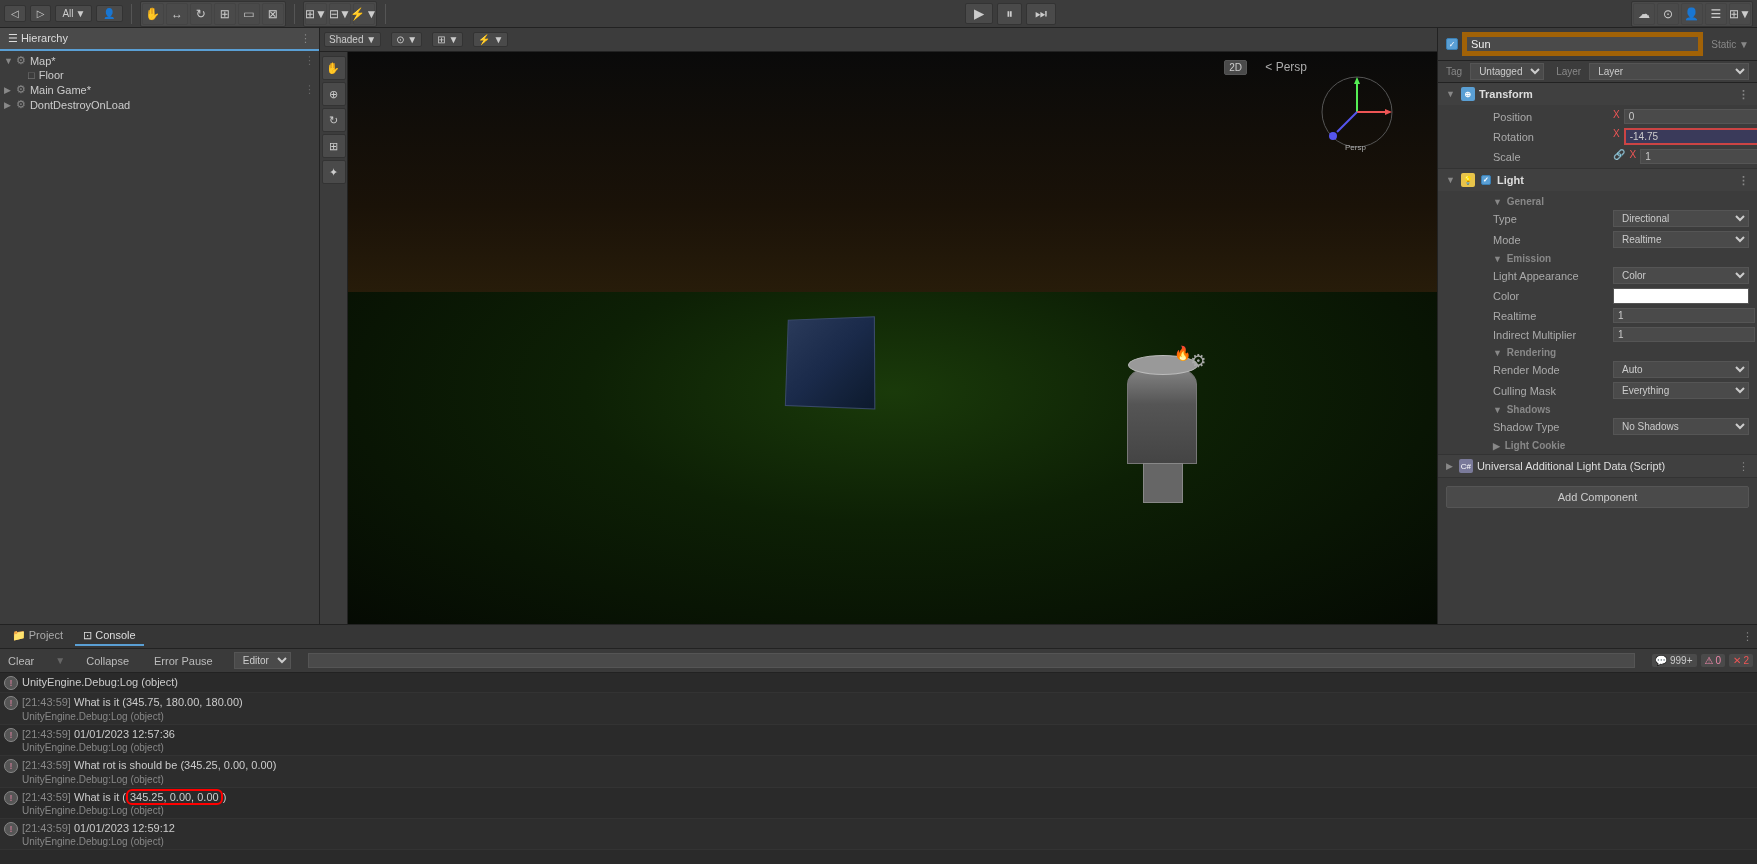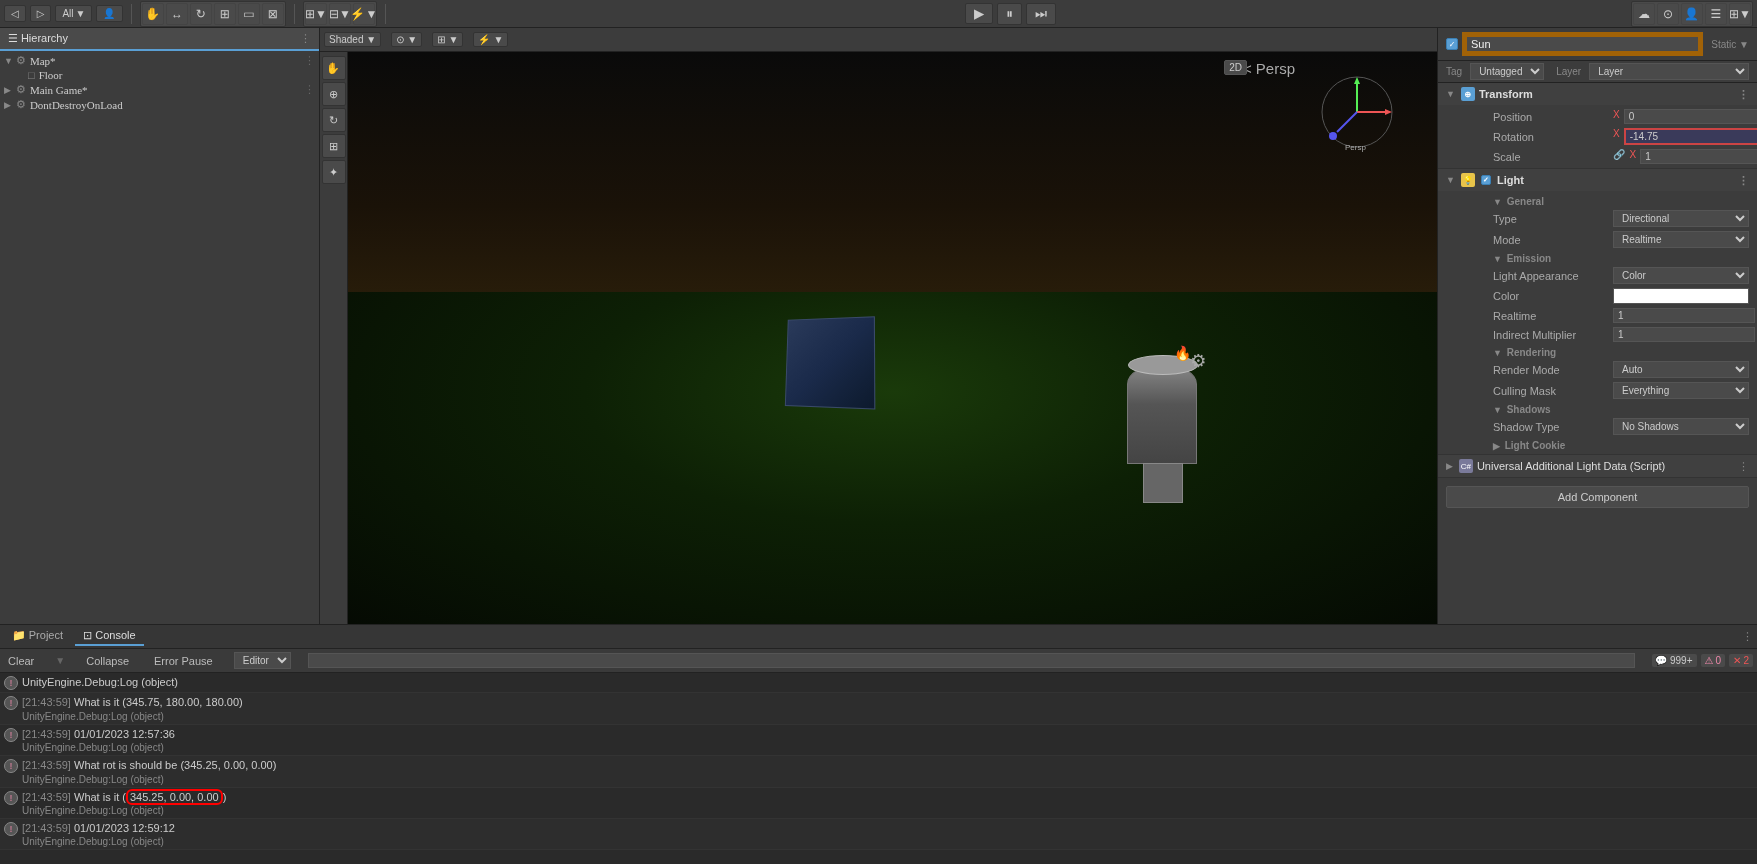--- a/index.html
+++ b/index.html
@@ -90,21 +90,21 @@
     .hierarchy-item {
       display: flex;
       align-items: center;
       padding: 1px 4px;
       cursor: pointer;
       font-size: 11px;
       color: #ccc;
     }
     .hierarchy-arrow { width: 12px; color: #888; font-size: 9px; }
     .hierarchy-icon { margin-right: 4px; color: #888; }
-    .hierarchy-name { flex: 1; font-family: Liberation Serif, serif; }
+    .hierarchy-name { flex: 1; }
     .hierarchy-more { color: #666; margin-left: 4px; }
     .indent-1 { padding-left: 16px; }
     .scene-toolbar {
       height: 24px;
       background: #3c3c3c;
       border-bottom: 1px solid #222;
       display: flex;
       align-items: center;
       padding: 0 4px;
       gap: 10px;
@@ -132,23 +132,23 @@
     .scene-overlay-gizmo {
       position: absolute;
       top: 20px;
       right: 40px;
       width: 80px;
       height: 80px;
     }
     .scene-label {
       position: absolute;
       top: 8px;
-      right: 142px;
+      right: 130px;
       color: #aaa;
-      font-size: 15px;
+      font-size: 12px;
     }
 
     
     .cube-object {
       position: absolute;
       width: 90px;
       height: 90px;
       bottom: 38%;
       left: 40%;
       background: linear-gradient(135deg, #2a3a5a 0%, #1a2a4a 50%, #0d1a2d 100%);

